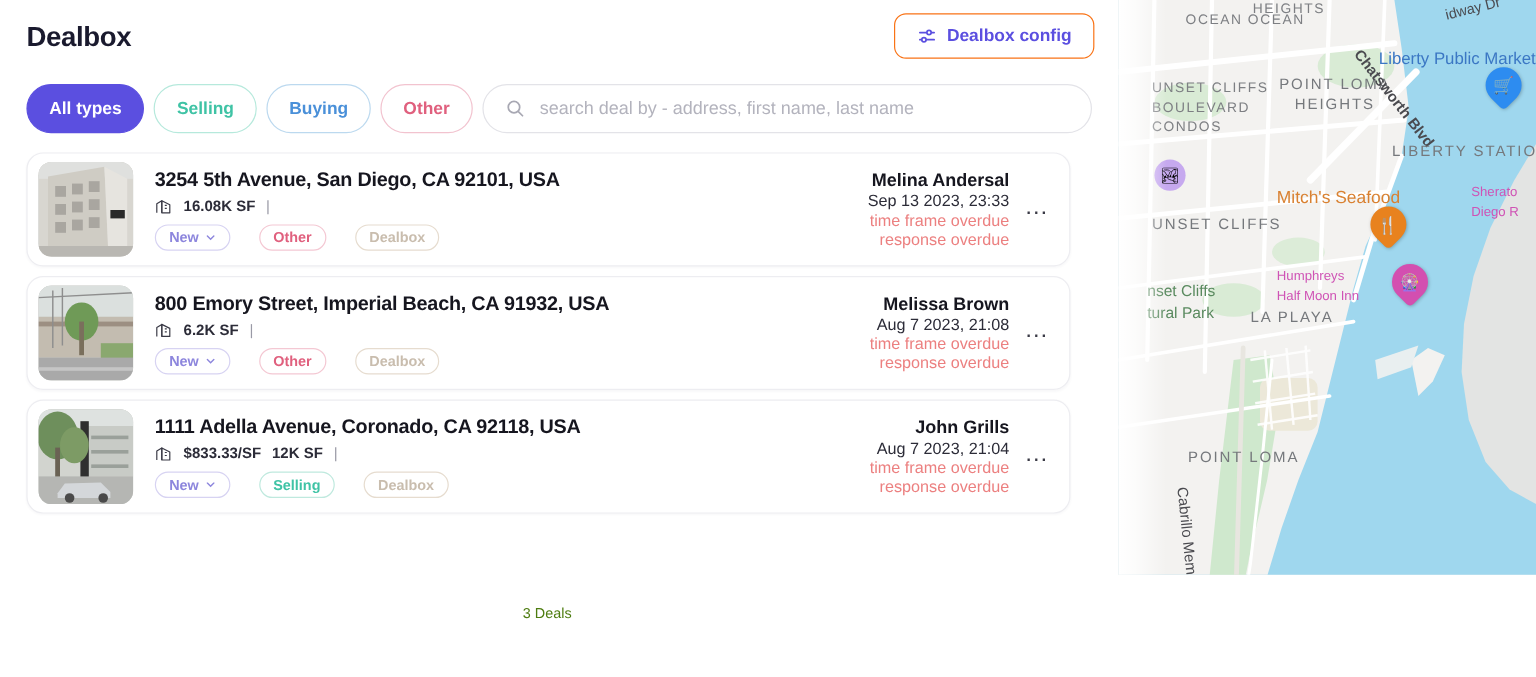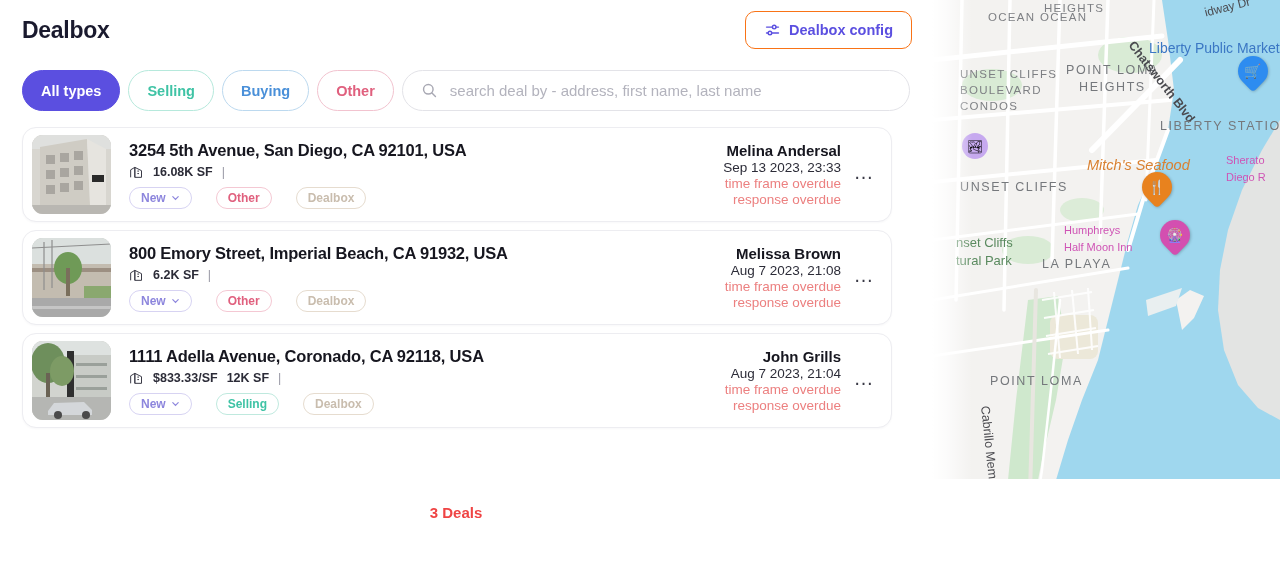--- a/index.html
+++ b/index.html
@@ -253,23 +253,23 @@
     user-select: none;
     padding-bottom: 6px;
   }
 
   .deal-count {
     position: absolute;
     top: 504px;
     left: 0;
     width: 912px;
     text-align: center;
-    font-size: 15px;
-    color: #ef4444;
-    font-weight: 700;
+    font-size: 12px;
+    color: #4d7c0f;
+    font-weight: 400;
   }
 
   
   .map-panel {
     position: relative;
     flex: 1;
     height: 479px;
     overflow: hidden;
     background: #eef0ef;
   }
@@ -642,21 +642,21 @@
     <div class="map-label lbl-poi-blue" style="left:217px; top:40px;">Liberty Public Market</div>
 
     <div class="map-label lbl-area" style="left:28px; top:66px; line-height:16px; white-space:pre;">UNSET CLIFFS
 BOULEVARD
 CONDOS</div>
     <div class="map-label lbl-area-lg" style="left:134px; top:62px; line-height:17px; white-space:pre; text-align:center;">POINT LOMA
 HEIGHTS</div>
     <div class="map-label lbl-road" style="left:180px; top:75px; transform:rotate(52deg); font-size:12.5px; font-weight:600;">Chatsworth Blvd</div>
     <div class="map-label lbl-area-lg" style="left:228px; top:119px;">LIBERTY STATION</div>
 
-    <div class="map-label lbl-poi-orange" style="left:155px; top:157px;font-style:italic;">Mitch's Seafood</div>
+    <div class="map-label lbl-poi-orange" style="left:132px; top:157px;">Mitch's Seafood</div>
     <div class="map-label lbl-poi-pink" style="left:294px; top:152px; white-space:pre;">Sherato
 Diego R</div>
     <div class="map-label lbl-poi-pink" style="left:132px; top:222px; white-space:pre;">Humphreys
 Half Moon Inn</div>
 
     <div class="map-label lbl-area-lg" style="left:28px; top:180px;">UNSET CLIFFS</div>
     <div class="map-label lbl-area-lg" style="left:110px; top:257px;">LA PLAYA</div>
     <div class="map-label lbl-park" style="left:24px; top:234px; line-height:18px; white-space:pre;">nset Cliffs
 tural Park</div>
 

